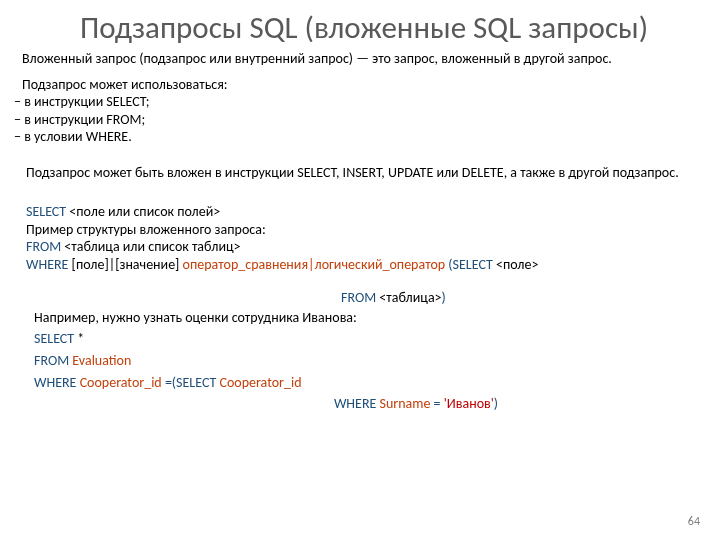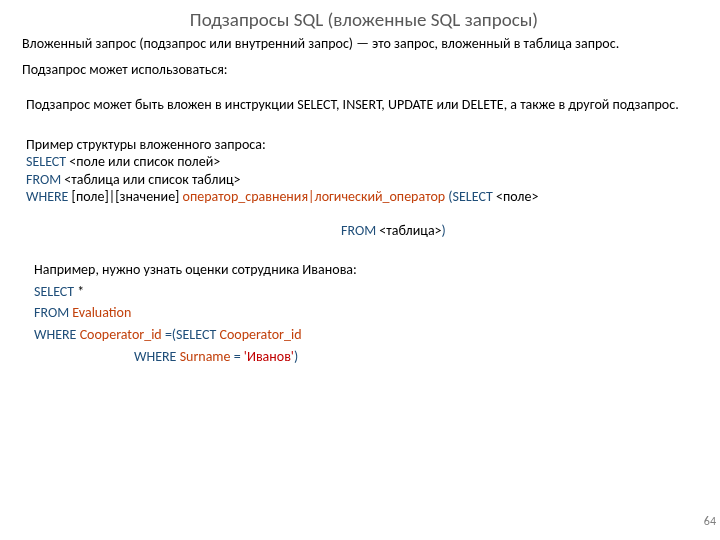--- a/index.html
+++ b/index.html
@@ -7,71 +7,76 @@
     padding: 0;
     width: 720px;
     height: 540px;
     background: #ffffff;
     font-family: Calibri, Arial, sans-serif;
     color: #000;
     position: relative;
     box-sizing: border-box;
   }
   .title {
-    font-size: 19px;
+    font-size: 31px;
     color: #595959;
     text-align: center;
     padding: 8px 20px 4px 28px;
   }
   .content {
     padding: 0 22px 0 22px;
     font-size: 14px;
     line-height: 1.25;
   }
   .intro b { font-weight: normal; }
   .usage { margin-top: 8px; }
   .bullets { margin-left: -8px; }
   .bullet { }
   .nested-note { margin-top: 18px; padding-left: 4px; }
   .example-struct { margin-top: 22px; padding-left: 4px; }
   .kw-blue { color: #1f4e79; }
   .kw-green { color: #c2410c; }
   .kw-red { color: #c00000; }
   .indent-from2 { padding-left: 315px; margin-top: 16px; }
-  .example2 { margin-top: 20px; padding-left: 12px; line-height: 1.55; }
+  .example2 { padding-left: 12px; line-height: 1.55; }
   .indent-inner1 { padding-left: 88px; }
-  .indent-inner2 { padding-left: 100px; }
+  .indent-inner2 { padding-left: 100px; text-align: center; }
   .page-num {
     position: absolute;
     bottom: 12px;
-    right: 4px;
+    right: 20px;
     font-size: 12px;
     color: #808080;
   }
 </style>
 </head>
 <body>
 
 <div class="title">Подзапросы SQL (вложенные SQL запросы)</div>
 
 <div class="content">
 
   <div class="intro">
-    <b>Вложенный запрос (подзапрос или внутренний запрос)</b><span> — это запрос, вложенный в таблица запрос.</span>
+    <b>Вложенный запрос (подзапрос или внутренний запрос)</b><span> — это запрос, вложенный в другой запрос.</span>
   </div>
 
   <div class="usage">Подзапрос может использоваться:</div>
+  <div class="bullets">
+    <div class="bullet">− в инструкции SELECT;</div>
+    <div class="bullet">− в инструкции FROM;</div>
+    <div class="bullet">− в условии WHERE.</div>
+  </div>
 
   <div class="nested-note">Подзапрос может быть вложен в инструкции SELECT, INSERT, UPDATE или DELETE, а также в другой подзапрос.</div>
 
   <div class="example-struct">
-    <div>Пример структуры вложенного запроса:</div>
     <div>
       <span class="kw-blue">SELECT</span><span> &lt;поле или список полей&gt;</span>
     </div>
+    <div>Пример структуры вложенного запроса:</div>
     <div>
       <span class="kw-blue">FROM</span><span> &lt;таблица или список таблиц&gt;</span>
     </div>
     <div>
       <span class="kw-blue">WHERE</span><span> [поле]|[значение] </span><span class="kw-green">оператор_сравнения|логический_оператор</span><span class="kw-blue"> (</span><span class="kw-blue">SELECT</span><span> &lt;поле&gt;</span>
     </div>
     <div class="indent-from2">
       <span class="kw-blue">FROM</span><span> &lt;таблица&gt;</span><span class="kw-blue">)</span>
     </div>
   </div>

